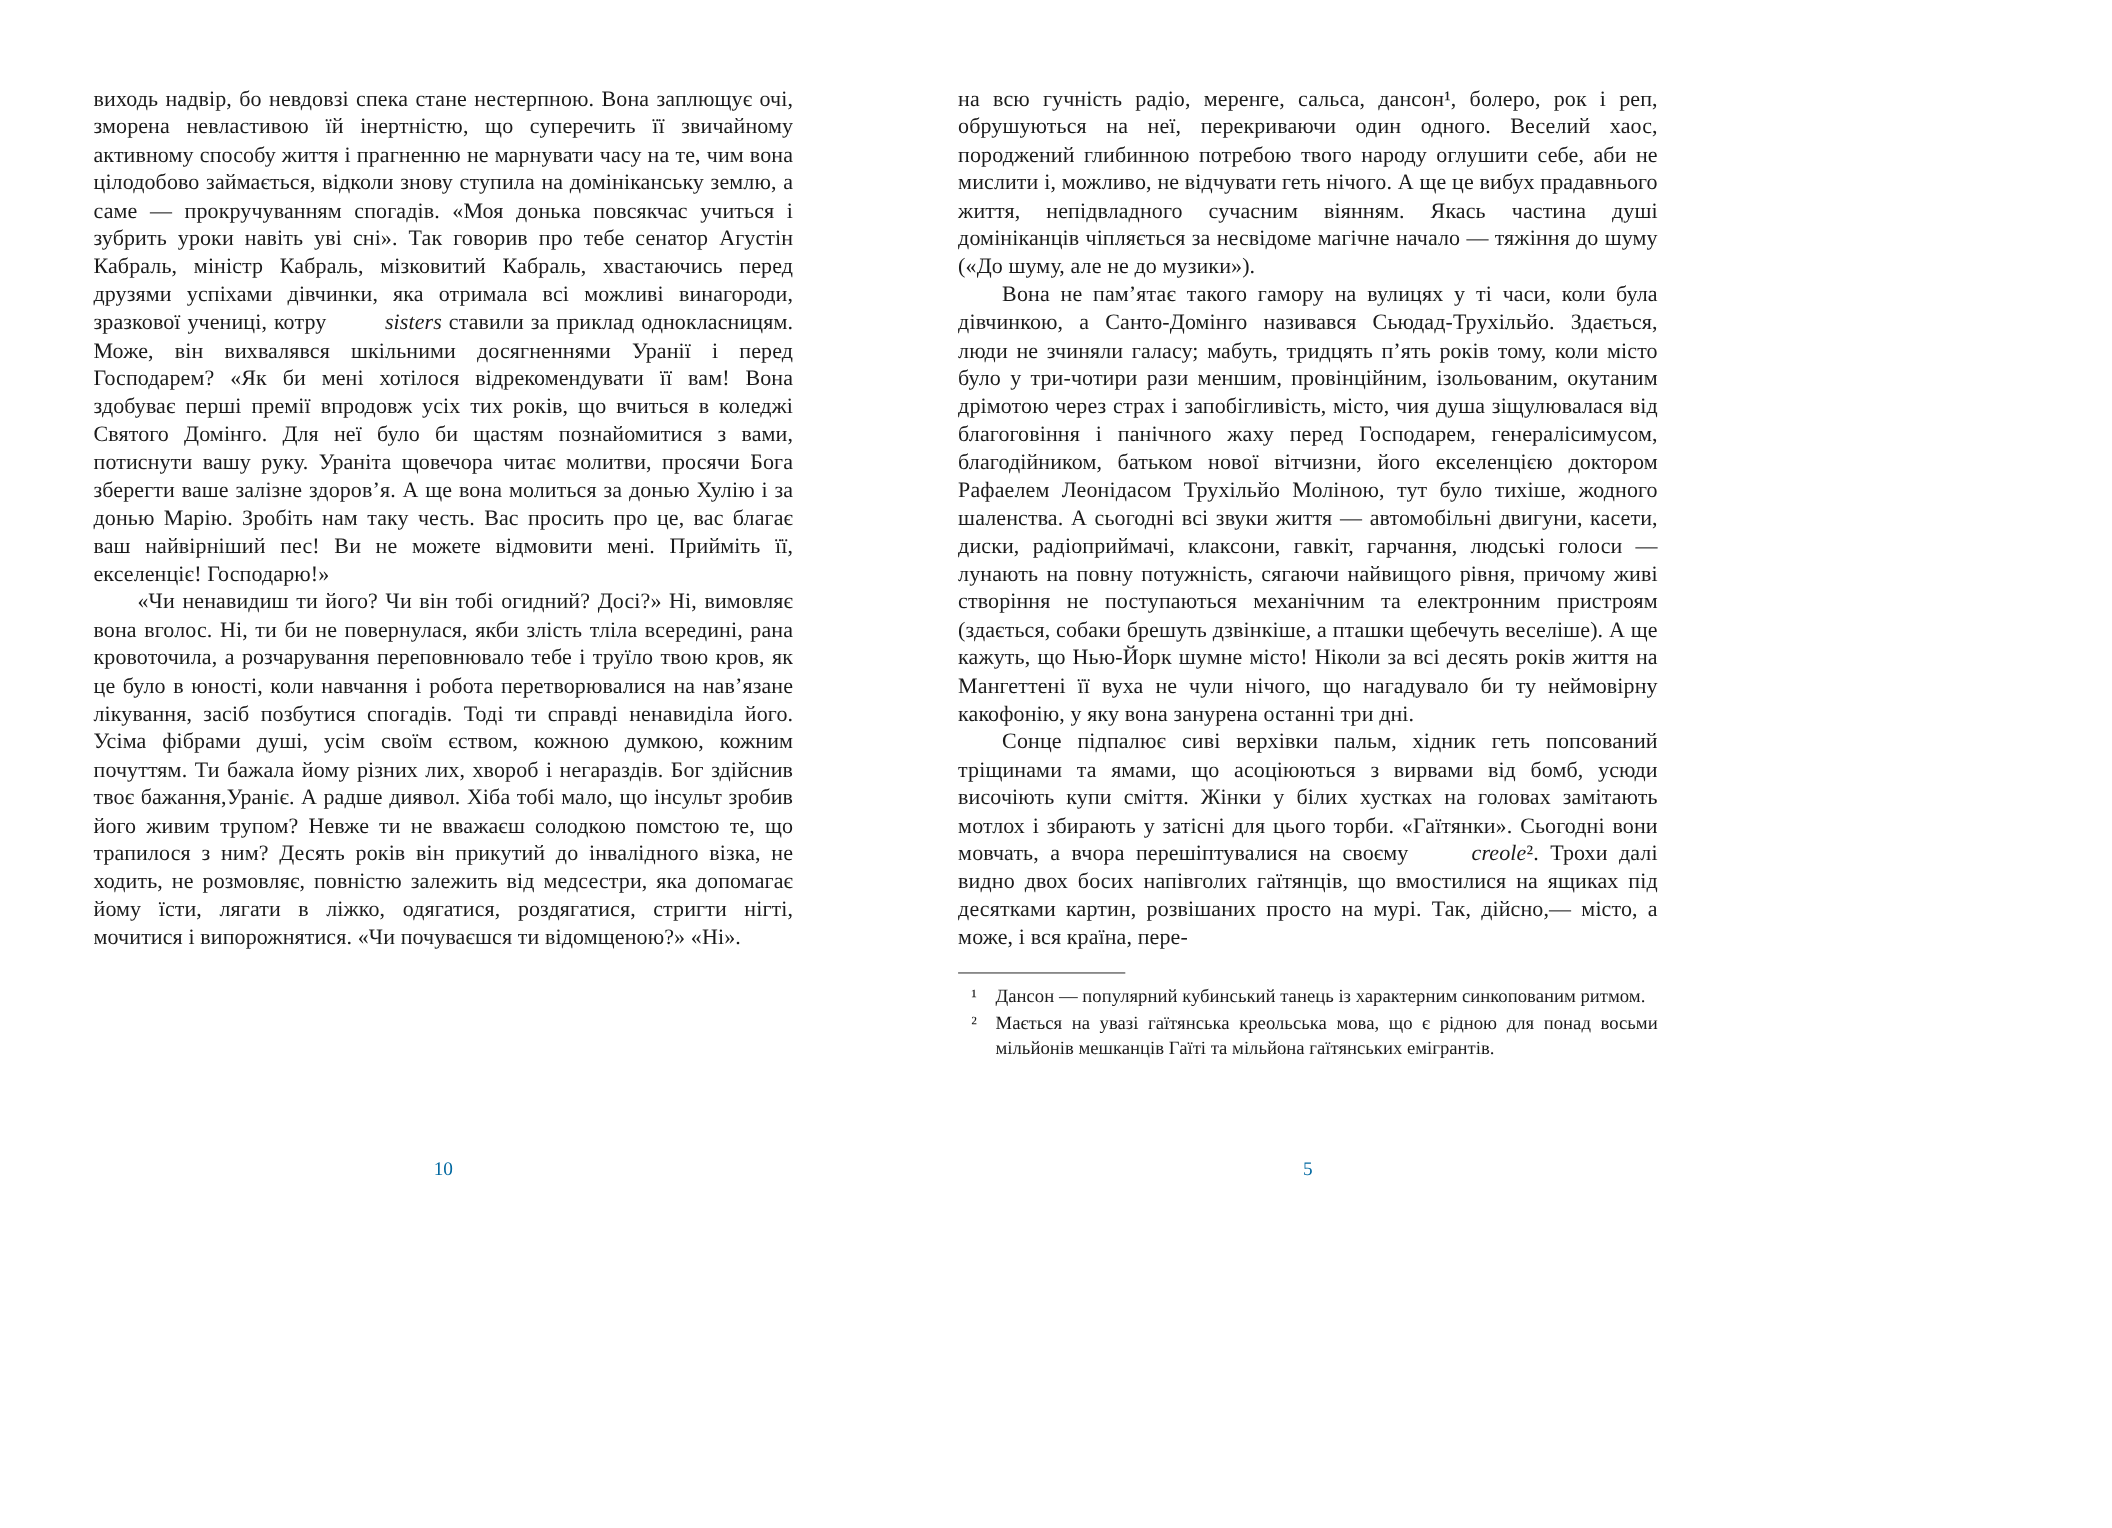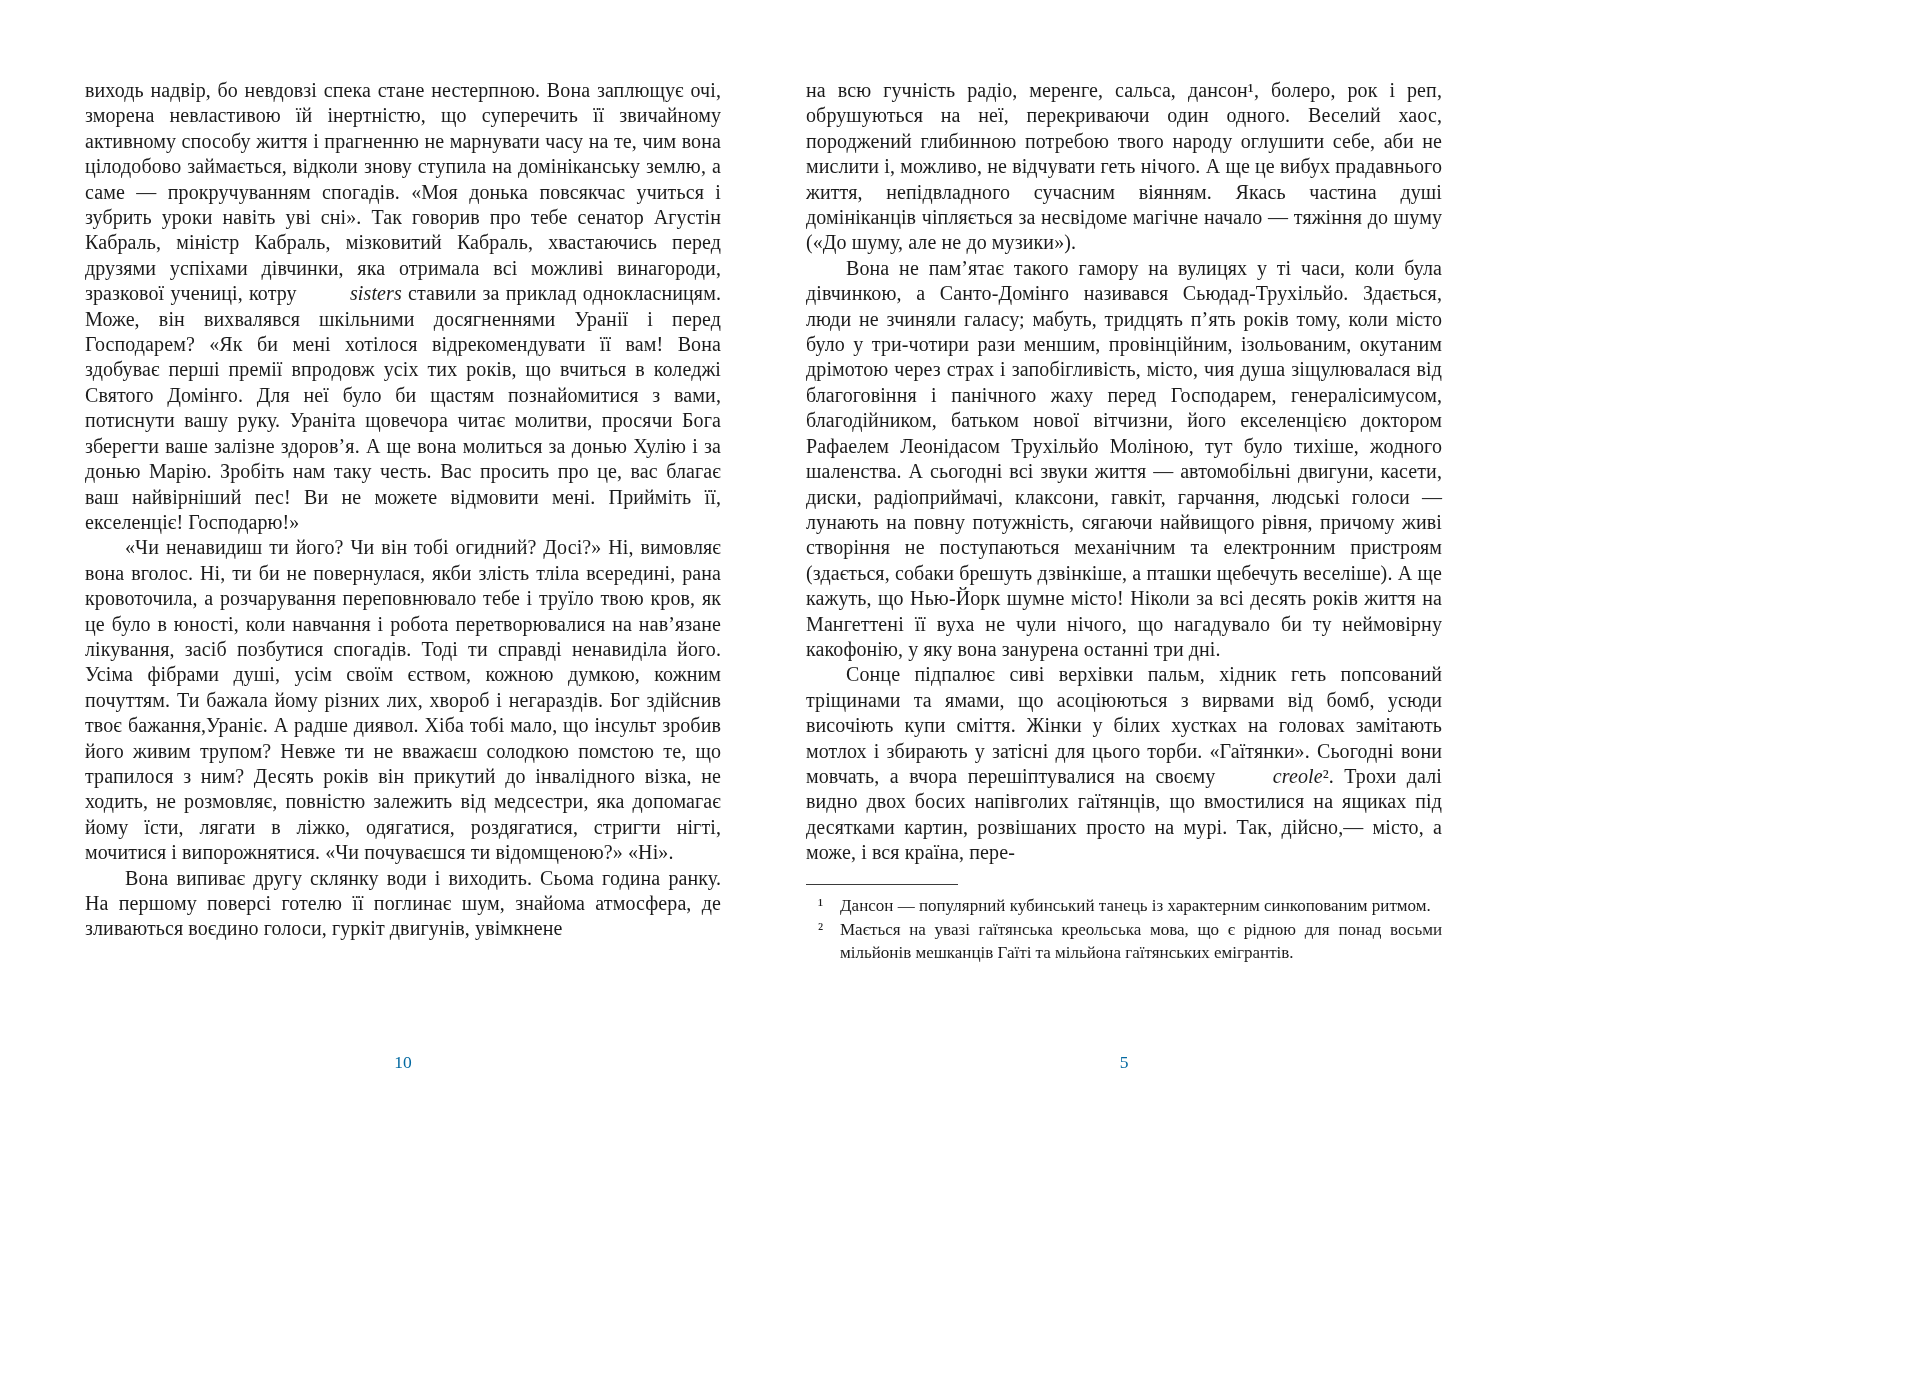--- a/index.html
+++ b/index.html
@@ -18,21 +18,21 @@
   .spread {
     position: absolute;
     inset: 0;
   }
   .page {
     position: absolute;
     top: 0;
     height: 1389px;
   }
   .page-left  { left: 85px;  width: 636px; }
-  .page-right { left: 806px; width: 636px; }
+  .page-right { left: 871px; width: 636px; }
 
   .text-block {
     margin-top: 78px;
   }
   p.para {
     margin: 0;
     font-size: 20px;
     line-height: 25.4px;
     text-align: justify;
     letter-spacing: 0.1px;
@@ -77,21 +77,20 @@
 </style>
 </head>
 <body>
 
 <div class="spread">
 
   <section class="page page-left">
     <div class="text-block" id="left-paragraphs">
         <p class="para">виходь надвір, бо невдовзі спека стане нестерпною. Вона заплющує очі, зморена невластивою їй інертністю, що суперечить її звичайному активному способу життя і прагненню не марнувати часу на те, чим вона цілодобово займається, відколи знову ступила на домініканську землю, а саме — прокручуванням спогадів. «Моя донька повсякчас учиться і зубрить уроки навіть уві сні». Так говорив про тебе сенатор Агустін Кабраль, міністр Кабраль, мізковитий Кабраль, хвастаючись перед друзями успіхами дівчинки, яка отримала всі можливі винагороди, зразкової учениці, котру <em>sisters</em> ставили за приклад однокласницям. Може, він вихвалявся шкільними досягненнями Уранії і перед Господарем? «Як би мені хотілося відрекомендувати її вам! Вона здобуває перші премії впродовж усіх тих років, що вчиться в коледжі Святого Домінго. Для неї було би щастям познайомитися з вами, потиснути вашу руку. Ураніта щовечора читає молитви, просячи Бога зберегти ваше залізне здоров’я. А ще вона молиться за донью Хулію і за донью Марію. Зробіть нам таку честь. Вас просить про це, вас благає ваш найвірніший пес! Ви не можете відмовити мені. Прийміть її, екселенціє! Господарю!»</p>
         <p class="para indent">«Чи ненавидиш ти його? Чи він тобі огидний? Досі?» Ні, вимовляє вона вголос. Ні, ти би не повернулася, якби злість тліла всередині, рана кровоточила, а розчарування переповнювало тебе і труїло твою кров, як це було в юності, коли навчання і робота перетворювалися на нав’язане лікування, засіб позбутися спогадів. Тоді ти справді ненавиділа його. Усіма фібрами душі, усім своїм єством, кожною думкою, кожним почуттям. Ти бажала йому різних лих, хвороб і негараздів. Бог здійснив твоє бажання,Ураніє. А радше диявол. Хіба тобі мало, що інсульт зробив його живим трупом? Невже ти не вважаєш солодкою помстою те, що трапилося з ним? Десять років він прикутий до інвалідного візка, не ходить, не розмовляє, повністю залежить від медсестри, яка допомагає йому їсти, лягати в ліжко, одягатися, роздягатися, стригти нігті, мочитися і випорожнятися. «Чи почуваєшся ти відомщеною?» «Ні».</p>
-        <p class="para indent">Вона випиває другу склянку води і виходить. Сьома година ранку. На першому поверсі готелю її поглинає шум, знайома атмосфера, де зливаються воєдино голоси, гуркіт двигунів, увімкнене</p>
       </div>
     <div class="page-number">10</div>
   </section>
 
   <section class="page page-right">
     <div class="text-block" id="right-paragraphs">
         <p class="para">на всю гучність радіо, меренге, сальса, дансон¹, болеро, рок і реп, обрушуються на неї, перекриваючи один одного. Веселий хаос, породжений глибинною потребою твого народу оглушити себе, аби не мислити і, можливо, не відчувати геть нічого. А ще це вибух прадавнього життя, непідвладного сучасним віянням. Якась частина душі домініканців чіпляється за несвідоме магічне начало — тяжіння до шуму («До шуму, але не до музики»).</p>
         <p class="para indent">Вона не пам’ятає такого гамору на вулицях у ті часи, коли була дівчинкою, а Санто-Домінго називався Сьюдад-Трухільйо. Здається, люди не зчиняли галасу; мабуть, тридцять п’ять років тому, коли місто було у три-чотири рази меншим, провінційним, ізольованим, окутаним дрімотою через страх і запобігливість, місто, чия душа зіщулювалася від благоговіння і панічного жаху перед Господарем, генералісимусом, благодійником, батьком нової вітчизни, його екселенцією доктором Рафаелем Леонідасом Трухільйо Моліною, тут було тихіше, жодного шаленства. А сьогодні всі звуки життя — автомобільні двигуни, касети, диски, радіоприймачі, клаксони, гавкіт, гарчання, людські голоси — лунають на повну потужність, сягаючи найвищого рівня, причому живі створіння не поступаються механічним та електронним пристроям (здається, собаки брешуть дзвінкіше, а пташки щебечуть веселіше). А ще кажуть, що Нью-Йорк шумне місто! Ніколи за всі десять років життя на Мангеттені її вуха не чули нічого, що нагадувало би ту неймовірну какофонію, у яку вона занурена останні три дні.</p>
         <p class="para indent">Сонце підпалює сиві верхівки пальм, хідник геть попсований тріщинами та ямами, що асоціюються з вирвами від бомб, усюди височіють купи сміття. Жінки у білих хустках на головах замітають мотлох і збирають у затісні для цього торби. «Гаїтянки». Сьогодні вони мовчать, а вчора перешіптувалися на своєму <em>creole</em>². Трохи далі видно двох босих напівголих гаїтянців, що вмостилися на ящиках під десятками картин, розвішаних просто на мурі. Так, дійсно,— місто, а може, і вся країна, пере-</p>
       </div>

